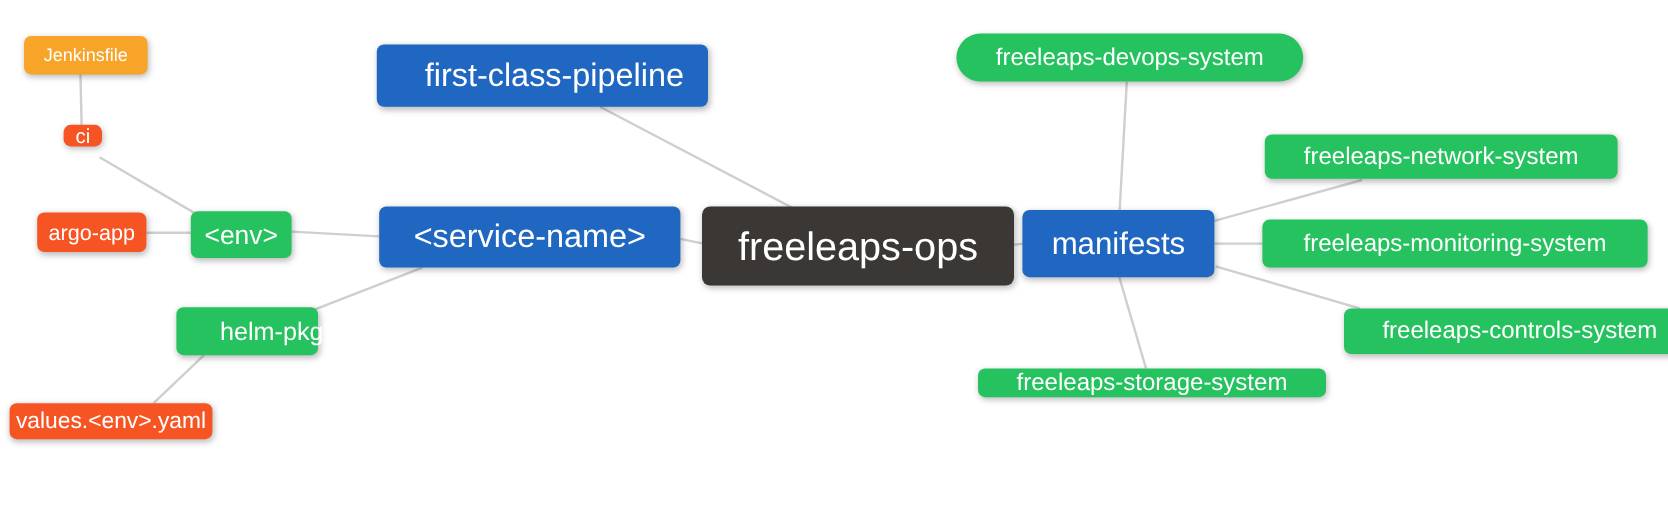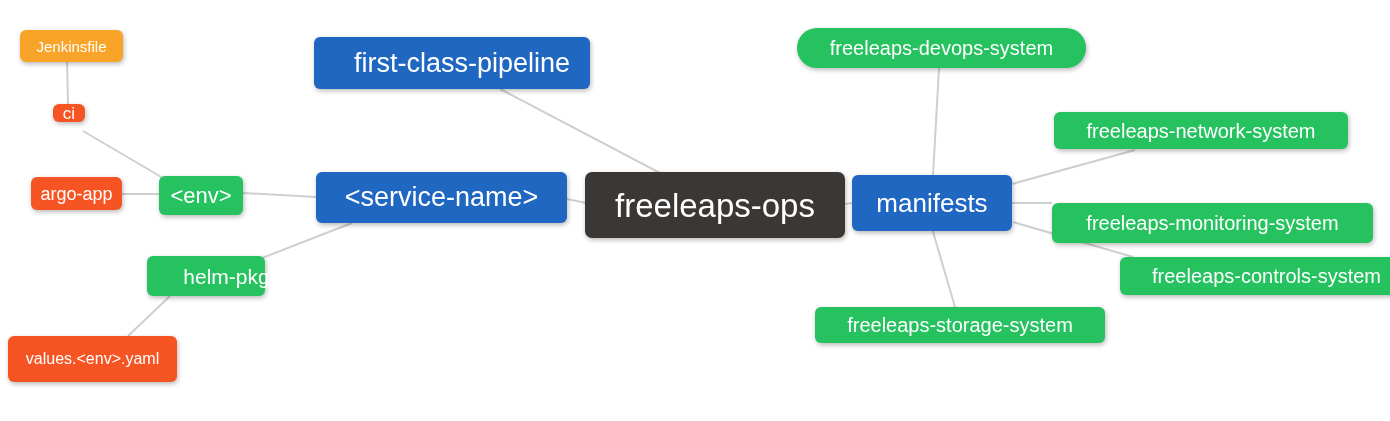--- a/index.html
+++ b/index.html
@@ -29,30 +29,30 @@
     cursor: pointer;
     box-sizing: border-box;
     line-height: 1;
   }
   
   .n-jenkinsfile { left: 20px;  top: 30px;  width: 103px;  height: 32px; font-size: 15px; }
   .n-ci          { left: 53px;  top: 104px; width: 32px;  height: 18px; font-size: 17px; }
   .n-argo        { left: 31px;  top: 177px; width: 91px;  height: 33px; font-size: 18px; }
   .n-env         { left: 159px; top: 176px; width: 84px;  height: 39px; font-size: 22px; }
   .n-helm        { left: 147px; top: 256px; width: 118px; height: 40px; font-size: 21px; }
-  .n-values      { left: 8px;   top: 336px; width: 169px; height: 46px; font-size: 16px; text-align: center; }
+  .n-values      { left: 8px;   top: 336px; width: 169px; height: 30px; font-size: 19px; text-align: center; }
   .n-pipeline    { left: 314px; top: 37px;  width: 276px; height: 52px; font-size: 27px; padding-left: 20px; }
   .n-service     { left: 316px; top: 172px; width: 251px; height: 51px; font-size: 27px; }
   .n-ops         { left: 585px; top: 172px; width: 260px; height: 66px; font-size: 33px; border-radius: 7px; }
   .n-manifests   { left: 852px; top: 175px; width: 160px; height: 56px; font-size: 26px; }
   .n-devops      { left: 797px; top: 28px;  width: 289px; height: 40px; font-size: 20px; }
   .n-network     { left: 1054px;top: 112px; width: 294px; height: 37px; font-size: 20px; }
   .n-monitoring  { left: 1052px;top: 183px; width: 321px; height: 40px; font-size: 20px; }
   .n-controls    { left: 1120px;top: 257px; width: 293px; height: 38px; font-size: 20px; }
-  .n-storage     { left: 815px; top: 307px; width: 290px; height: 36px; font-size: 20px; }
+  .n-storage     { left: 815px; top: 307px; width: 290px; height: 24px; font-size: 20px; }
 </style>
 </head>
 <body>
 
 <div class="canvas">
 
   <svg class="edges" viewBox="0 0 1390 421">
     <line x1="67" y1="60" x2="68" y2="104" stroke="#cfcfcf"></line>
     <line x1="83" y1="131" x2="163" y2="178" stroke="#cfcfcf"></line>
     <line x1="122" y1="194" x2="159" y2="194" stroke="#cfcfcf"></line>
@@ -74,17 +74,17 @@
   <div class="node n-argo" style="background: rgb(247, 84, 36);">argo-app</div>
   <div class="node n-env" style="background: rgb(37, 194, 95);">&lt;env&gt;</div>
   <div class="node n-helm" style="background: rgb(37, 194, 95); padding-left: 41px;">helm-pkg</div>
   <div class="node n-values" style="background: rgb(247, 84, 36);">values.&lt;env&gt;.yaml</div>
   <div class="node n-pipeline" style="background: rgb(32, 103, 194);">first-class-pipeline</div>
   <div class="node n-service" style="background: rgb(32, 103, 194);">&lt;service-name&gt;</div>
   <div class="node n-ops" style="background: rgb(59, 55, 53);">freeleaps-ops</div>
   <div class="node n-manifests" style="background: rgb(32, 103, 194);">manifests</div>
   <div class="node n-devops" style="background: rgb(37, 194, 95); border-radius: 20px;">freeleaps-devops-system</div>
   <div class="node n-network" style="background: rgb(37, 194, 95);">freeleaps-network-system</div>
-  <div class="node n-monitoring" style="background: rgb(37, 194, 95); margin-top: 20px;">freeleaps-monitoring-system</div>
+  <div class="node n-monitoring" style="background: rgb(37, 194, 95);">freeleaps-monitoring-system</div>
   <div class="node n-controls" style="background: rgb(37, 194, 95);">freeleaps-controls-system</div>
   <div class="node n-storage" style="background: rgb(37, 194, 95);">freeleaps-storage-system</div>
 
 </div>
 
 </body></html>

